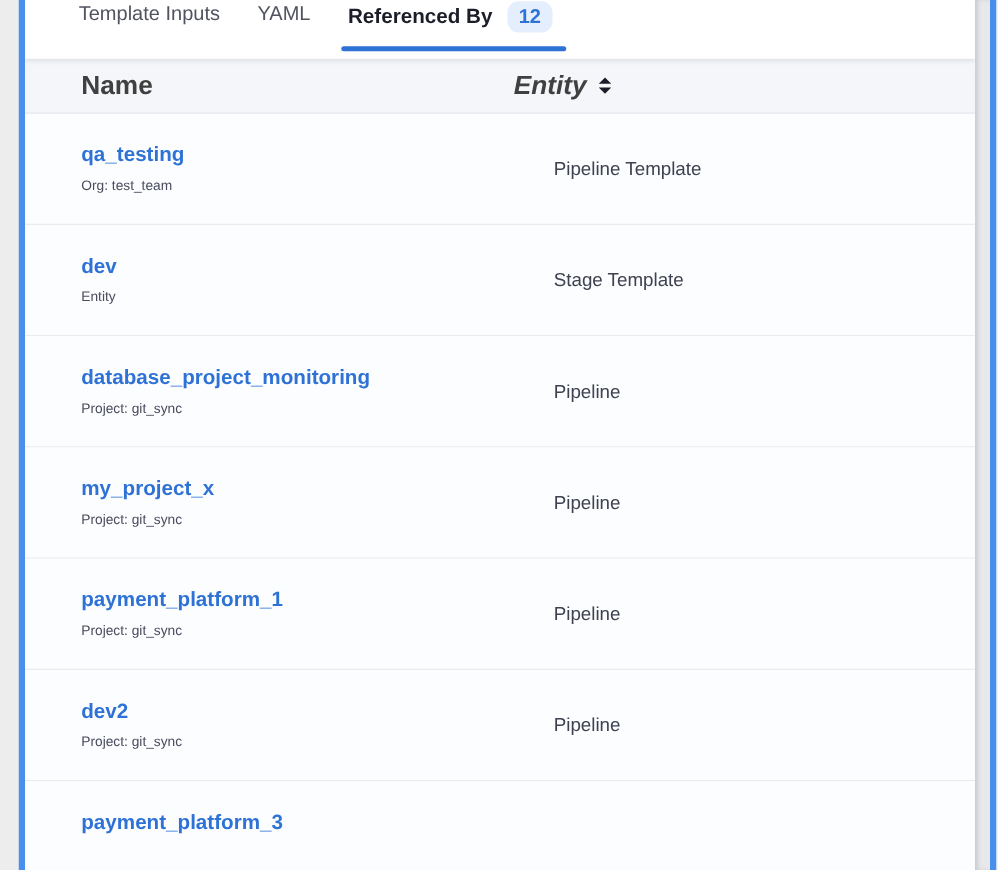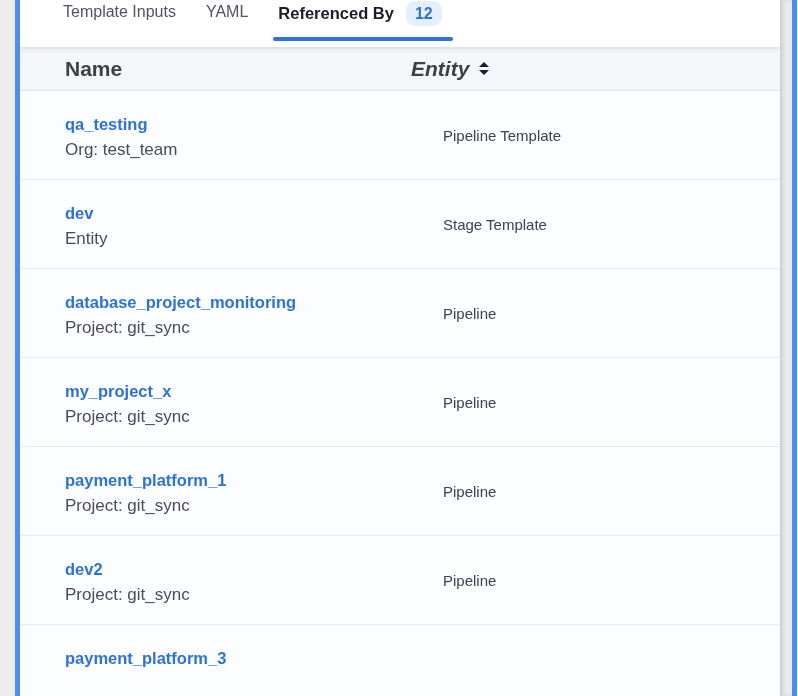--- a/index.html
+++ b/index.html
@@ -75,21 +75,21 @@
     background:var(--row_bg,#fbfdff);
     border-bottom:1px solid var(--separator,#e9ecef);
     gap:32px;
   }
   .name-cell { width:391px; padding:23px 0 0 45px; }
   .name-link {
     display:inline-block;
     color:var(--link,#2e72d6); font-size:16.5px; font-weight:600;
     line-height:21px; text-decoration:none; cursor:pointer;
   }
-  .scope { margin-top:5px; font-size:17px; line-height:19px; color:var(--scope_text,#4a4b5c); }
+  .scope { margin-top:5px; font-size:11px; line-height:19px; color:var(--scope_text,#4a4b5c); }
   .entity-cell { flex:1; display:flex; align-items:center; font-size:15px; color:var(--body_text,#3f4150); }
 </style>
 </head>
 <body>
 
 <div class="page">
   <div class="drawer">
     <div class="content">
 
       <div class="tabbar">

